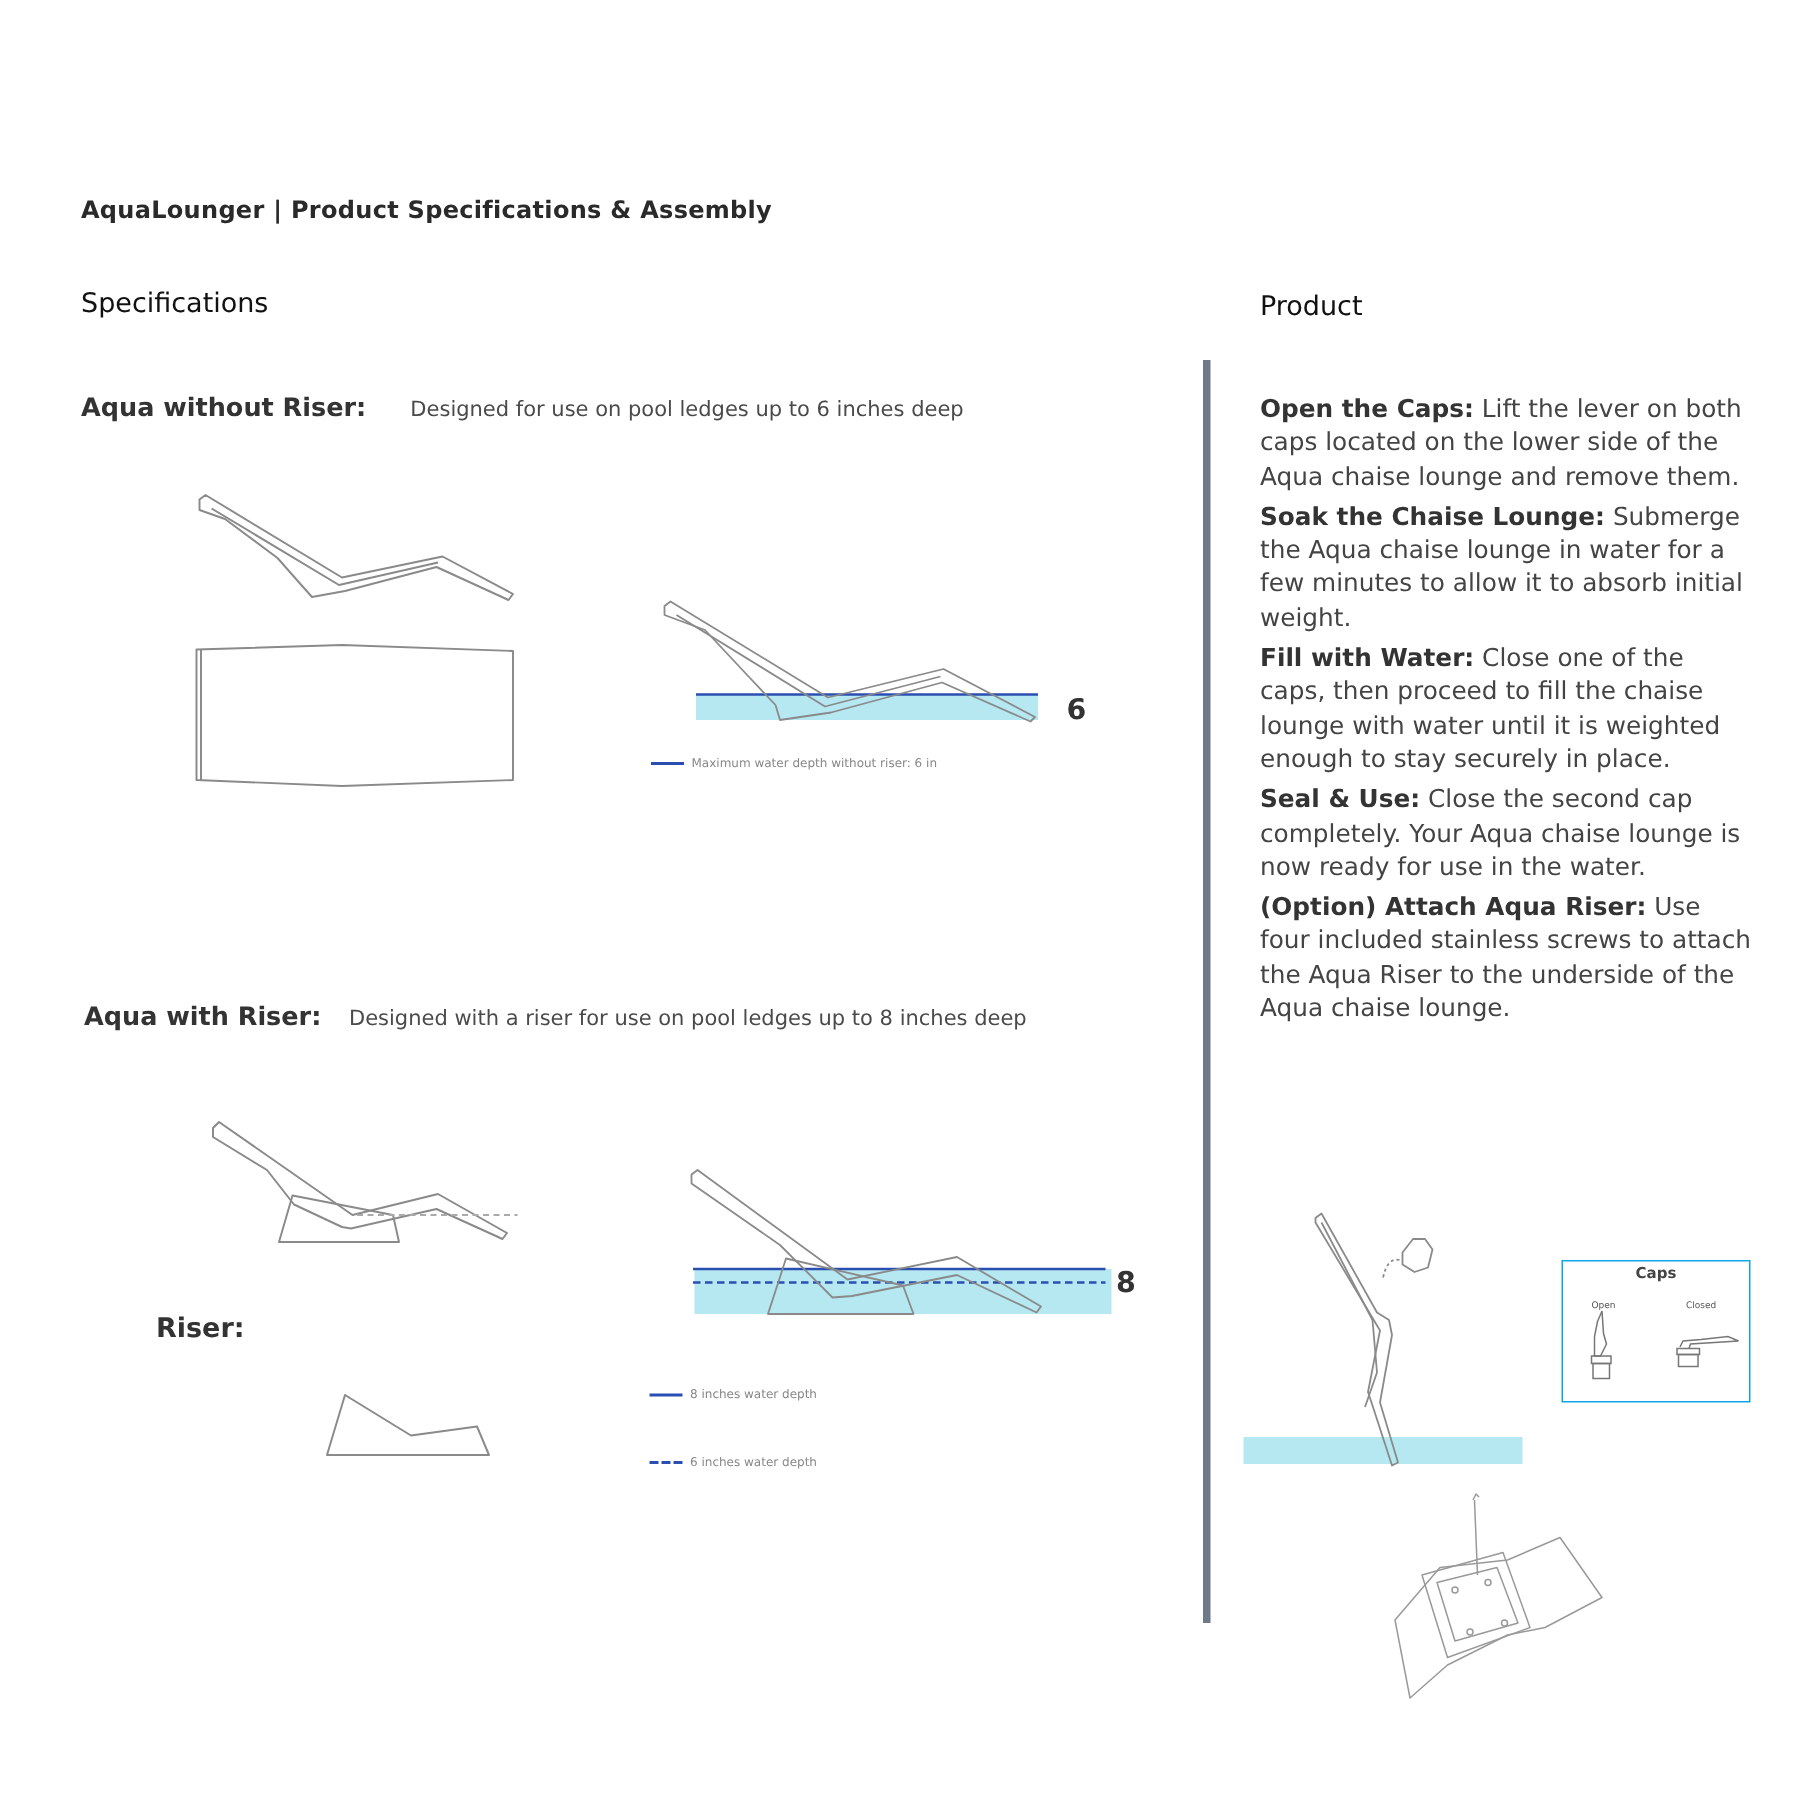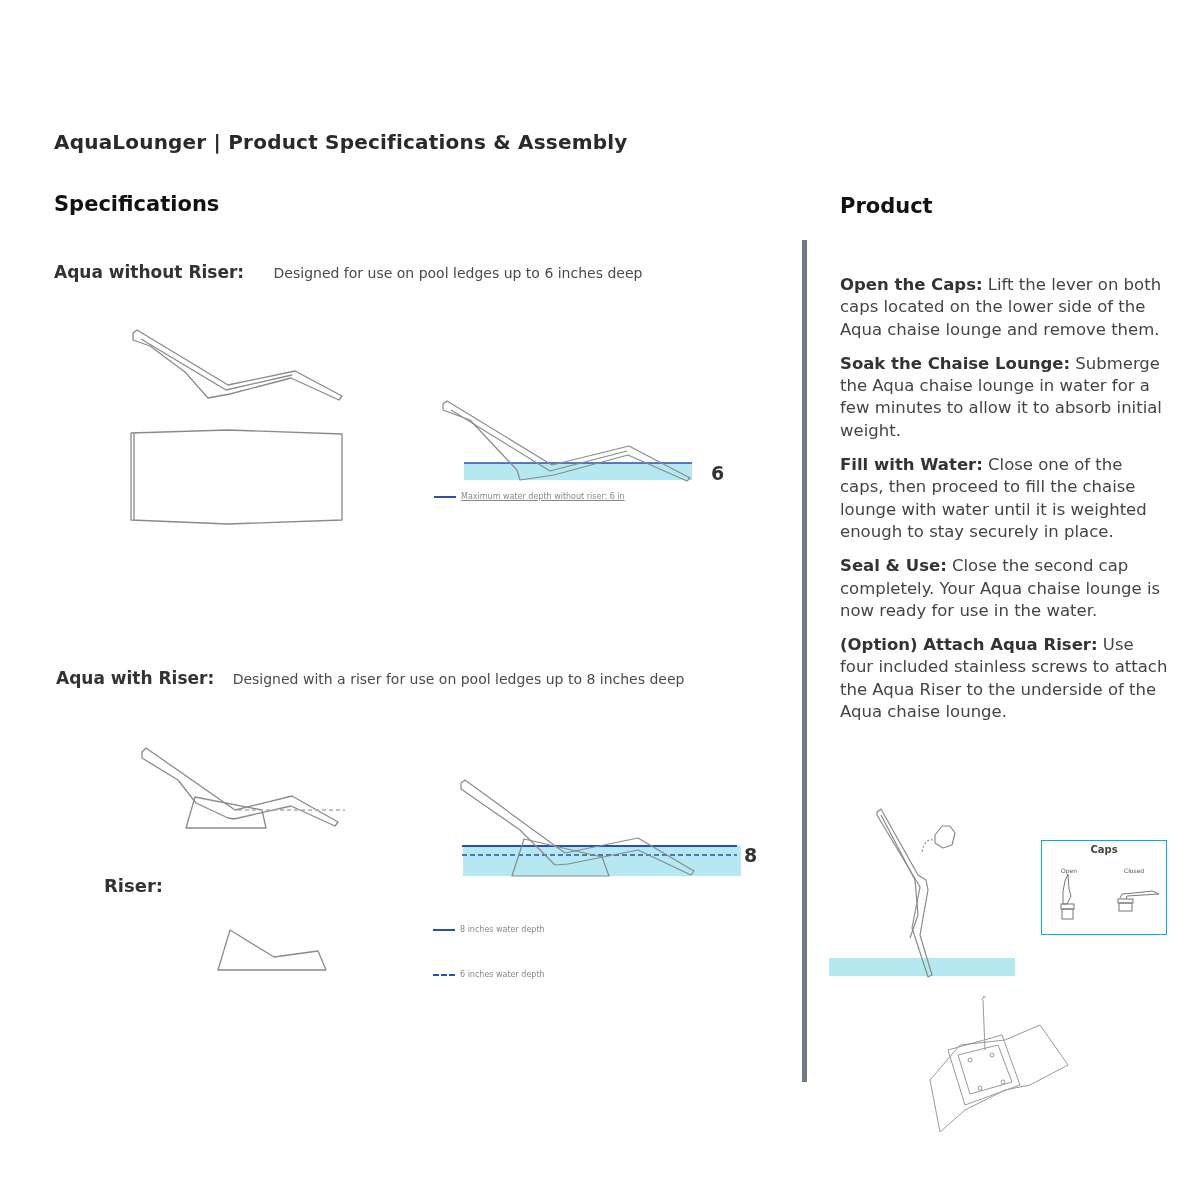--- a/index.html
+++ b/index.html
@@ -3,31 +3,31 @@
   <meta charset="utf-8">
   <style>
     html, body { margin: 0; padding: 0; }
     body {
       width: 1200px; height: 1200px; position: relative; overflow: hidden;
       background: #ffffff; color: #2b2b2b;
       font-family: "DejaVu Sans", sans-serif;
     }
     .abs { position: absolute; }
     .doc-title {
-      left: 54px; top: 130px; font-size: 20px; font-weight: bold; color: #2a2a2a;
+      left: 54px; top: 130px; font-size: 16px; font-weight: bold; color: #2a2a2a;
       letter-spacing: 0.2px; white-space: nowrap;
     }
-    .section-title { font-size: 21px; font-weight: bold; color: #111; white-space: nowrap; }
+    .section-title { font-size: 18px; font-weight: normal; color: #111; white-space: nowrap; }
     .spec-line { white-space: nowrap; font-size: 17px; }
     .spec-line .lbl { font-weight: bold; color: #333; margin-right: 24px; }
     .spec-line .desc { color: #4a4a4a; font-size: 14px; }
     .riser-label { left: 104px; top: 875px; font-size: 18px; font-weight: bold; color: #333; }
     .divider { left: 802px; top: 240px; width: 5px; height: 842px; background: #707987; }
     .assembly { left: 840px; top: 262px; width: 330px; font-size: 16.5px; line-height: 22.3px; color: #444; }
-    .assembly p { margin: 12px 0 5px 0; }
+    .assembly p { margin: 0 0 5px 0; }
     .assembly .step-title { font-weight: bold; color: #333; }
     svg { position: absolute; overflow: visible; }
     .depth-num { font-size: 19px; font-weight: bold; color: #333; }
     .legend { font-size: 8px; color: #888; white-space: nowrap; }
     .legend .sw { display: inline-block; width: 22px; height: 0; border-top: 2px solid #2b4fb0; vertical-align: middle; margin-right: 5px; }
     .legend .sw.dash { border-top: 2px dashed #2b4fb0; }
     .caps-box { left: 1041px; top: 840px; width: 124px; height: 93px; border: 1px solid #0ea5e9; background: #fff; }
     .caps-title { left: 0; top: 3px; width: 100%; text-align: center; font-size: 10px; font-weight: bold; color: #444; }
     .caps-open, .caps-closed { font-size: 6px; color: #555; top: 26px; }
     .caps-open { left: 19px; }
@@ -59,21 +59,21 @@
 
 <svg style="left:0;top:0;" width="1200" height="1200">
   <rect x="464" y="463" width="228" height="17" fill="#a8e4ef" opacity="0.85"></rect>
   <line x1="464" y1="463" x2="692" y2="463" stroke="#2b4fb0" stroke-width="1.6"></line>
   <g fill="none" stroke="#8a8a8a" stroke-width="1.2" stroke-linejoin="round">
     <path d="M443,404 L447,401 L552,465 L629,446 L690,478 L687,481 L628,455 L554,475 L520,480 L517,470 L500,452 L470,420 L443,410 Z"></path>
     <path d="M451,410 L550,471 L627,451"></path>
   </g>
 </svg>
 <div class="abs depth-num" style="left:711px; top:462px;">6</div>
-<div class="abs legend" style="left:434px; top:492px;text-decoration:underline;">
+<div class="abs legend" style="left:434px; top:504px;">
   <span class="sw"></span><span>Maximum water depth without riser: 6 in</span>
 </div>
 
 <div class="abs spec-line" style="left:56px; top:668px;">
   <span class="lbl" style="margin-right:13px;">Aqua with Riser:</span>
   <span class="desc">Designed with a riser for use on pool ledges up to 8 inches deep</span>
 </div>
 
 <svg style="left:0;top:0;" width="1200" height="1200">
   <g fill="none" stroke="#8a8a8a" stroke-width="1.3" stroke-linejoin="round">

